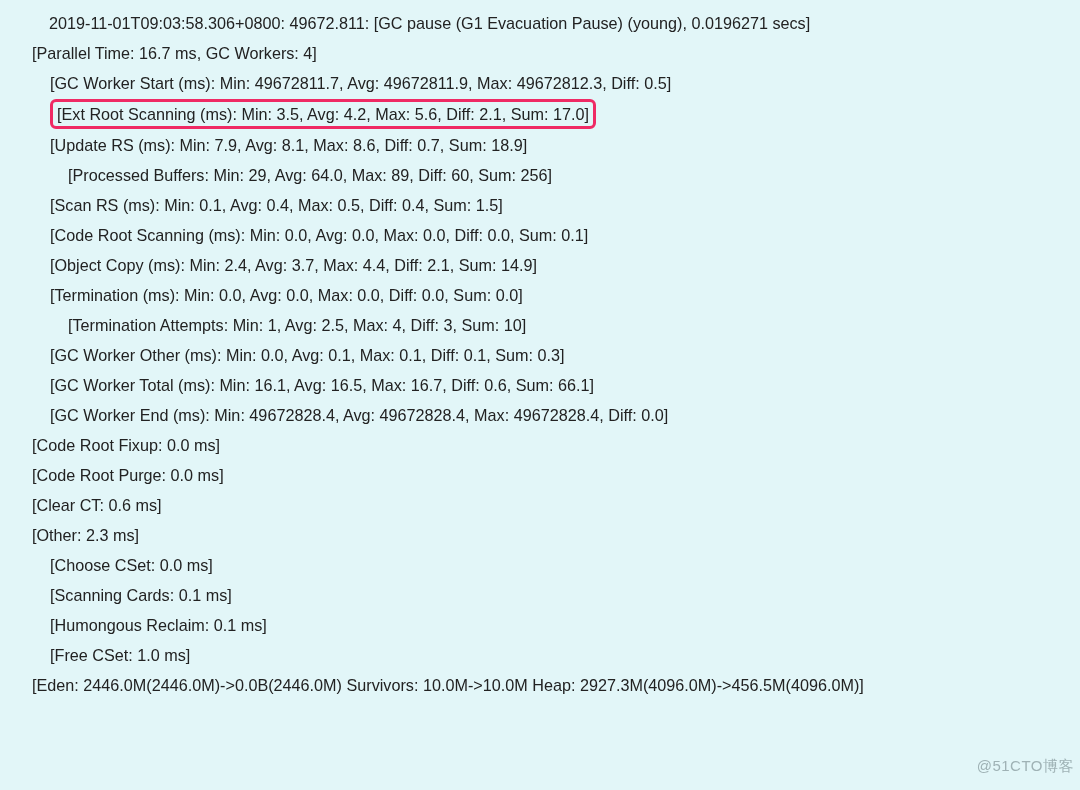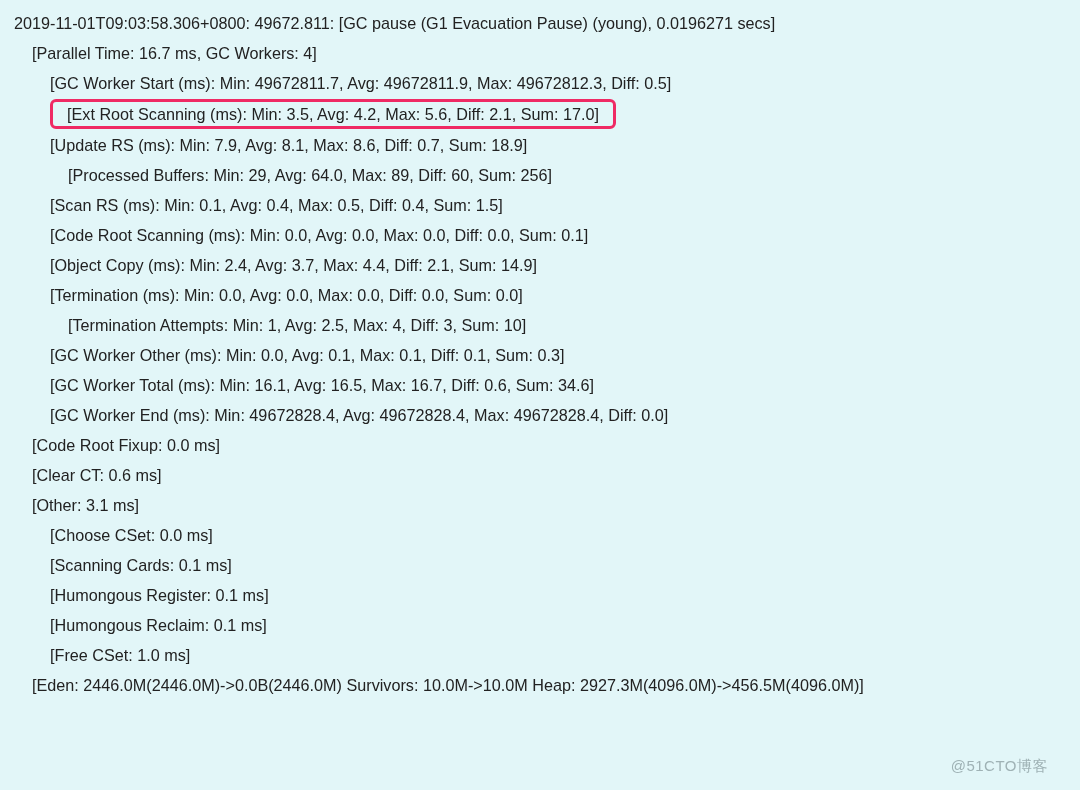--- a/index.html
+++ b/index.html
@@ -11,37 +11,37 @@
     font-family: -apple-system, BlinkMacSystemFont, "Segoe UI", Helvetica, Arial, sans-serif;
     font-size: 16.2px;
     color: #222;
     overflow: hidden;
   }
   .log {
     padding: 8px 10px 8px 10px;
     line-height: 30.0px;
     white-space: nowrap;
   }
-  .i0 { padding-left: 4px; }
+  .i0 { padding-left: 4px; margin-left: 35px; }
   .i1 { padding-left: 22px; }
   .i2 { padding-left: 40px; }
   .i3 { padding-left: 58px; }
   .hl {
     border: 3px solid #ef2a64;
     border-radius: 6px;
     display: inline-block;
-    padding: 0 14px;
+    padding: 0 4px;
     line-height: 24px;
     margin-top: 1px;
     margin-bottom: 1px;
     text-align: center;
   }
   .wm {
     position: absolute;
-    right: 32px;
+    right: 6px;
     bottom: 14px;
     color: #9fb2b5;
     font-size: 15px;
     letter-spacing: 0.5px;
   }
 </style>
 </head>
 <body>
 
 <div class="log">
@@ -50,27 +50,27 @@
   <div class="i2">[GC Worker Start (ms): Min: 49672811.7, Avg: 49672811.9, Max: 49672812.3, Diff: 0.5]</div>
   <div class="i2"><span class="hl">[Ext Root Scanning (ms): Min: 3.5, Avg: 4.2, Max: 5.6, Diff: 2.1, Sum: 17.0]</span></div>
   <div class="i2">[Update RS (ms): Min: 7.9, Avg: 8.1, Max: 8.6, Diff: 0.7, Sum: 18.9]</div>
   <div class="i3">[Processed Buffers: Min: 29, Avg: 64.0, Max: 89, Diff: 60, Sum: 256]</div>
   <div class="i2">[Scan RS (ms): Min: 0.1, Avg: 0.4, Max: 0.5, Diff: 0.4, Sum: 1.5]</div>
   <div class="i2">[Code Root Scanning (ms): Min: 0.0, Avg: 0.0, Max: 0.0, Diff: 0.0, Sum: 0.1]</div>
   <div class="i2">[Object Copy (ms): Min: 2.4, Avg: 3.7, Max: 4.4, Diff: 2.1, Sum: 14.9]</div>
   <div class="i2">[Termination (ms): Min: 0.0, Avg: 0.0, Max: 0.0, Diff: 0.0, Sum: 0.0]</div>
   <div class="i3">[Termination Attempts: Min: 1, Avg: 2.5, Max: 4, Diff: 3, Sum: 10]</div>
   <div class="i2">[GC Worker Other (ms): Min: 0.0, Avg: 0.1, Max: 0.1, Diff: 0.1, Sum: 0.3]</div>
-  <div class="i2">[GC Worker Total (ms): Min: 16.1, Avg: 16.5, Max: 16.7, Diff: 0.6, Sum: 34.6]</div>
+  <div class="i2">[GC Worker Total (ms): Min: 16.1, Avg: 16.5, Max: 16.7, Diff: 0.6, Sum: 66.1]</div>
   <div class="i2">[GC Worker End (ms): Min: 49672828.4, Avg: 49672828.4, Max: 49672828.4, Diff: 0.0]</div>
   <div class="i1">[Code Root Fixup: 0.0 ms]</div>
+  <div class="i1">[Code Root Purge: 0.0 ms]</div>
   <div class="i1">[Clear CT: 0.6 ms]</div>
-  <div class="i1">[Other: 3.1 ms]</div>
+  <div class="i1">[Other: 2.3 ms]</div>
   <div class="i2">[Choose CSet: 0.0 ms]</div>
   <div class="i2">[Scanning Cards: 0.1 ms]</div>
-  <div class="i2">[Humongous Register: 0.1 ms]</div>
   <div class="i2">[Humongous Reclaim: 0.1 ms]</div>
   <div class="i2">[Free CSet: 1.0 ms]</div>
   <div class="i1">[Eden: 2446.0M(2446.0M)-&gt;0.0B(2446.0M) Survivors: 10.0M-&gt;10.0M Heap: 2927.3M(4096.0M)-&gt;456.5M(4096.0M)]</div>
 
 </div>
 
 <div class="wm">@51CTO博客</div>
 
 </body></html>

